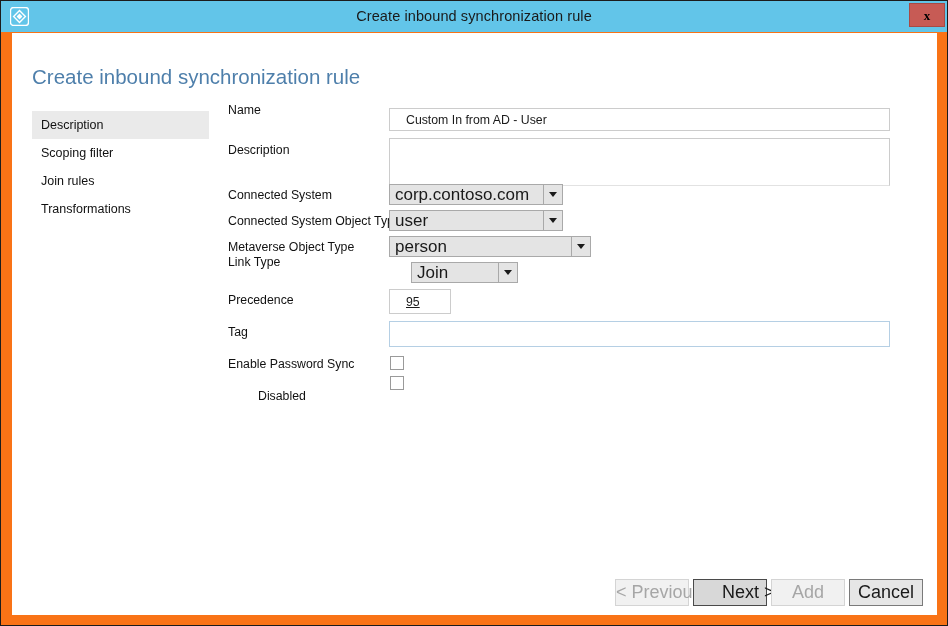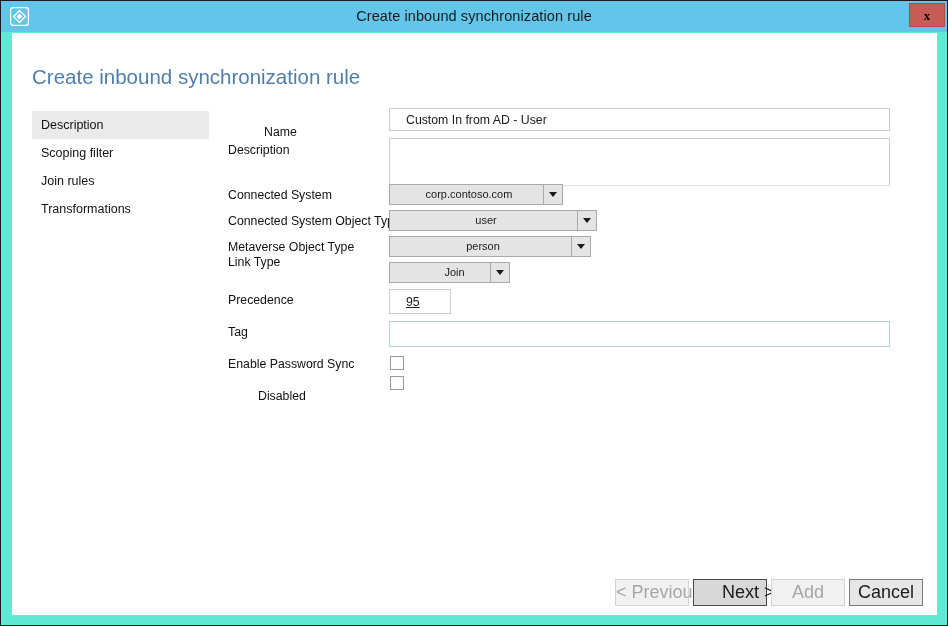--- a/index.html
+++ b/index.html
@@ -14,21 +14,21 @@
     height: 626px;
     font-family: "Liberation Sans", sans-serif;
     overflow: hidden;
   }
 
   
   .window {
     position: relative;
     width: 948px;
     height: 626px;
-    background: #5eead4;
+    background: #f97316;
     border: 1px solid #1c1c1c;
     overflow: hidden;
   }
 
   
   .titlebar {
     position: absolute;
     left: 0; top: 0;
     width: 946px;
     height: 31px;
@@ -144,26 +144,25 @@
     background: #e4e4e4;
     border: 1px solid #a9a9a9;
     display: flex;
     align-items: stretch;
     cursor: pointer;
   }
   .combo-value {
     flex: 1;
     line-height: 19px;
     padding-left: 5px;
-    font-size: 11px;
+    font-size: 17px;
     color: #1a1a1a;
     background: #e4e4e4;
     overflow: hidden;
     white-space: nowrap;
-    text-align: center;
   }
   .combo-arrow {
     width: 19px;
     border-left: 1px solid #a9a9a9;
     background: #e4e4e4;
     display: flex;
     align-items: center;
     justify-content: center;
   }
   .combo-arrow i {
@@ -237,52 +236,52 @@
 
     <div class="nav">
       <div class="nav-item selected">Description</div>
       <div class="nav-item">Scoping filter</div>
       <div class="nav-item">Join rules</div>
       <div class="nav-item">Transformations</div>
     </div>
 
     <div class="form">
 
-      <div class="f-label" style="left:216px; top:92px;margin-left:36px;">Name</div>
+      <div class="f-label" style="left:216px; top:70px;">Name</div>
       <input class="txt" type="text" style="left: 377px; top: 75px; width: 501px; height: 23px;" value="Custom In from AD - User">
 
       <div class="f-label" style="left:216px; top:110px;">Description</div>
       <textarea class="txt" style="left: 377px; top: 105px; width: 501px; height: 48px;" placeholder=""></textarea>
 
       <div class="f-label" style="left:216px; top:155px;">Connected System</div>
       <div class="combo" style="left:377px; top:151px; width:174px;">
         <div class="combo-value">corp.contoso.com</div>
         <div class="combo-arrow">
             <i></i>
           </div>
       </div>
 
       <div class="f-label" style="left:216px; top:181px;">Connected System Object Type</div>
-      <div class="combo" style="left:377px; top:177px; width:208px;">
+      <div class="combo" style="left:377px; top:177px; width:174px;">
         <div class="combo-value">user</div>
         <div class="combo-arrow">
             <i></i>
           </div>
       </div>
 
       <div class="f-label" style="left:216px; top:207px;">Metaverse Object Type</div>
       <div class="combo" style="left:377px; top:203px; width:202px;">
         <div class="combo-value">person</div>
         <div class="combo-arrow">
             <i></i>
           </div>
       </div>
 
       <div class="f-label" style="left:216px; top:222px;">Link Type</div>
-      <div class="combo" style="left:377px; top:229px; width:121px;padding-left:24px;">
+      <div class="combo" style="left:399px; top:229px; width:107px;">
         <div class="combo-value">Join</div>
         <div class="combo-arrow">
             <i></i>
           </div>
       </div>
 
       <div class="f-label" style="left:216px; top:260px;">Precedence</div>
       <input class="txt" type="text" style="left: 377px; top: 256px; width: 62px; height: 25px; text-decoration: underline;" value="95">
 
       <div class="f-label" style="left:216px; top:292px;">Tag</div>

